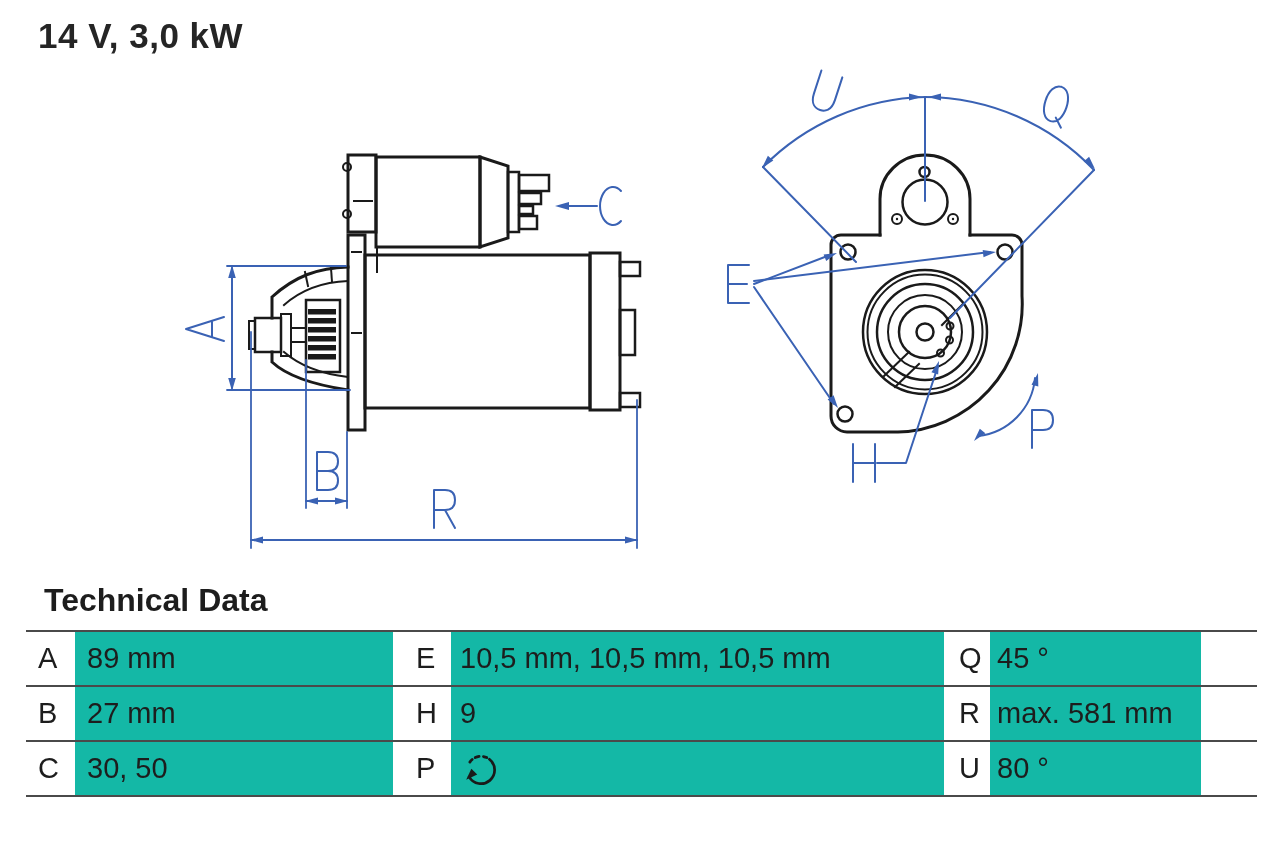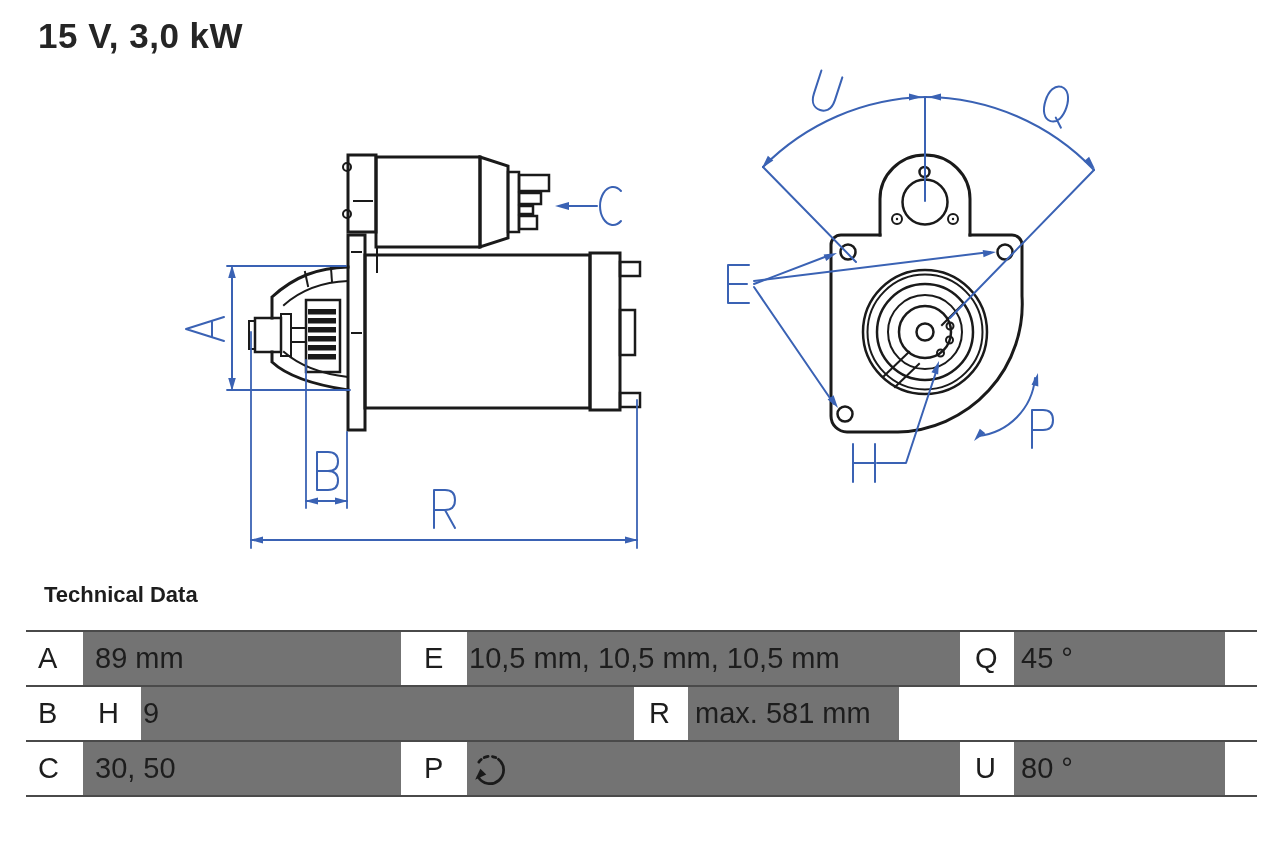--- a/index.html
+++ b/index.html
@@ -1,39 +1,39 @@
 <!DOCTYPE html>
 <html><head>
 <meta charset="utf-8">
 <style>
   html,body{margin:0;padding:0;background:#ffffff;}
   body{width:1280px;height:853px;position:relative;overflow:hidden;
        font-family:"Liberation Sans",sans-serif;color:#1d1d1d;}
   .title{position:absolute;left:38px;top:16px;font-size:35px;font-weight:700;
          letter-spacing:0.5px;color:#252525;}
   .drawing{position:absolute;left:0;top:0;}
-  .tech-heading{position:absolute;left:44px;top:582px;font-size:22px;font-weight:700;color:#1d1d1d;}
+  .tech-heading{position:absolute;left:44px;top:582px;font-size:32px;font-weight:700;color:#1d1d1d;}
   .ttable{position:absolute;left:26px;top:630px;width:1231px;}
   .trow{display:flex;height:53px;border-top:2px solid #4a4a4a;}
   .trow.last{border-bottom:2px solid #4a4a4a;}
   .cell{display:flex;align-items:center;font-size:29px;box-sizing:border-box;white-space:nowrap;overflow:hidden;}
   .key{background:#ffffff;}
-  .val{background:#737373;margin-left:8px;}
+  .val{background:#14b8a6;}
   .k1{width:49px;padding-left:12px;}
   .v1{width:318px;padding-left:12px;}
   .k2{width:58px;padding-left:23px;}
-  .v2{width:493px;padding-left:2px;}
+  .v2{width:493px;padding-left:9px;}
   .k3{width:46px;padding-left:15px;}
   .v3{width:211px;padding-left:7px;}
   .rot-icon{display:block;margin-top:2px;}
 </style>
 </head>
 <body>
 
-<div class="title">15 V, 3,0 kW</div>
+<div class="title">14 V, 3,0 kW</div>
 
 <svg class="drawing" width="1280" height="575" viewBox="0 0 1280 575">
 
   <g stroke="#1a1a1a" fill="none" stroke-width="3" stroke-linecap="square">
 
     <rect x="348" y="155" width="28" height="77"></rect>
     <circle cx="347" cy="167" r="4" stroke-width="2"></circle>
     <circle cx="347" cy="214" r="4" stroke-width="2"></circle>
     <line x1="354" y1="201" x2="372" y2="201" stroke-width="2"></line>
     <rect x="376" y="157" width="104" height="90"></rect>
@@ -203,20 +203,21 @@
   <div class="trow">
     <div class="cell key k1">A</div>
     <div class="cell val v1">89 mm</div>
     <div class="cell key k2">E</div>
     <div class="cell val v2">10,5 mm, 10,5 mm, 10,5 mm</div>
     <div class="cell key k3">Q</div>
     <div class="cell val v3">45 °</div>
   </div>
   <div class="trow">
     <div class="cell key k1">B</div>
+    <div class="cell val v1">27 mm</div>
     <div class="cell key k2">H</div>
     <div class="cell val v2">9</div>
     <div class="cell key k3">R</div>
     <div class="cell val v3">max. 581 mm</div>
   </div>
   <div class="trow last">
     <div class="cell key k1">C</div>
     <div class="cell val v1">30, 50</div>
     <div class="cell key k2">P</div>
     <div class="cell val v2">

